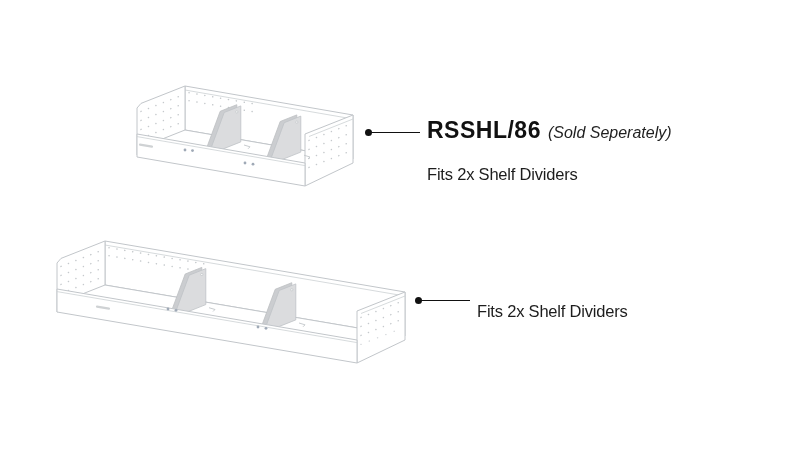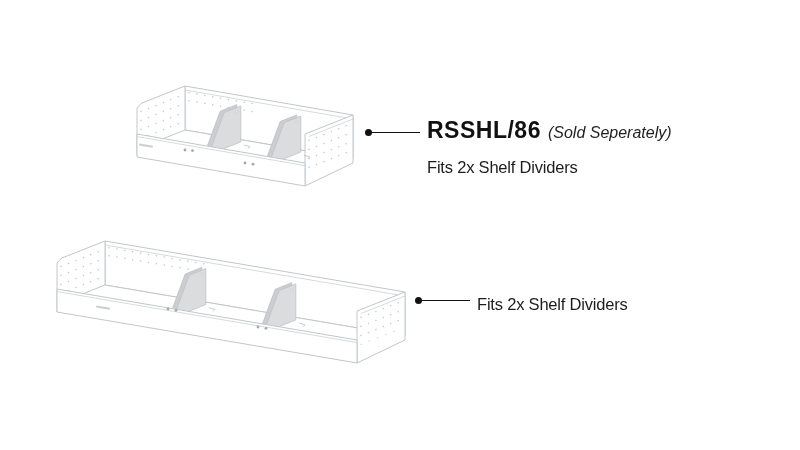--- a/index.html
+++ b/index.html
@@ -24,21 +24,21 @@
 
   
   .callout-line { position:absolute; height:1.5px; background:#111; }
   .callout-dot  { position:absolute; width:7px; height:7px; border-radius:50%; background:#111; }
 
   
   .label { position:absolute; color:#141414; white-space:nowrap; }
   .label .line1 { line-height:26px; }
   .label .code { font-weight:bold; font-size:23px; letter-spacing:0.5px; color:#111; }
   .label .note { font-style:italic; font-size:16px; color:#1f1f1f; margin-left:7px; }
-  .label .fits { font-size:16.5px; letter-spacing:-0.2px; margin-top:12px; color:#1d1d1d; }
+  .label .fits { font-size:16.5px; letter-spacing:-0.2px; margin-top:19px; color:#1d1d1d; }
 </style>
 </head>
 <body>
 
 <div class="stage">
 
   <div class="figure" style="left:110px; top:70px;">
     <svg width="280" height="135" viewBox="0 0 280 135">
 
       <g>

